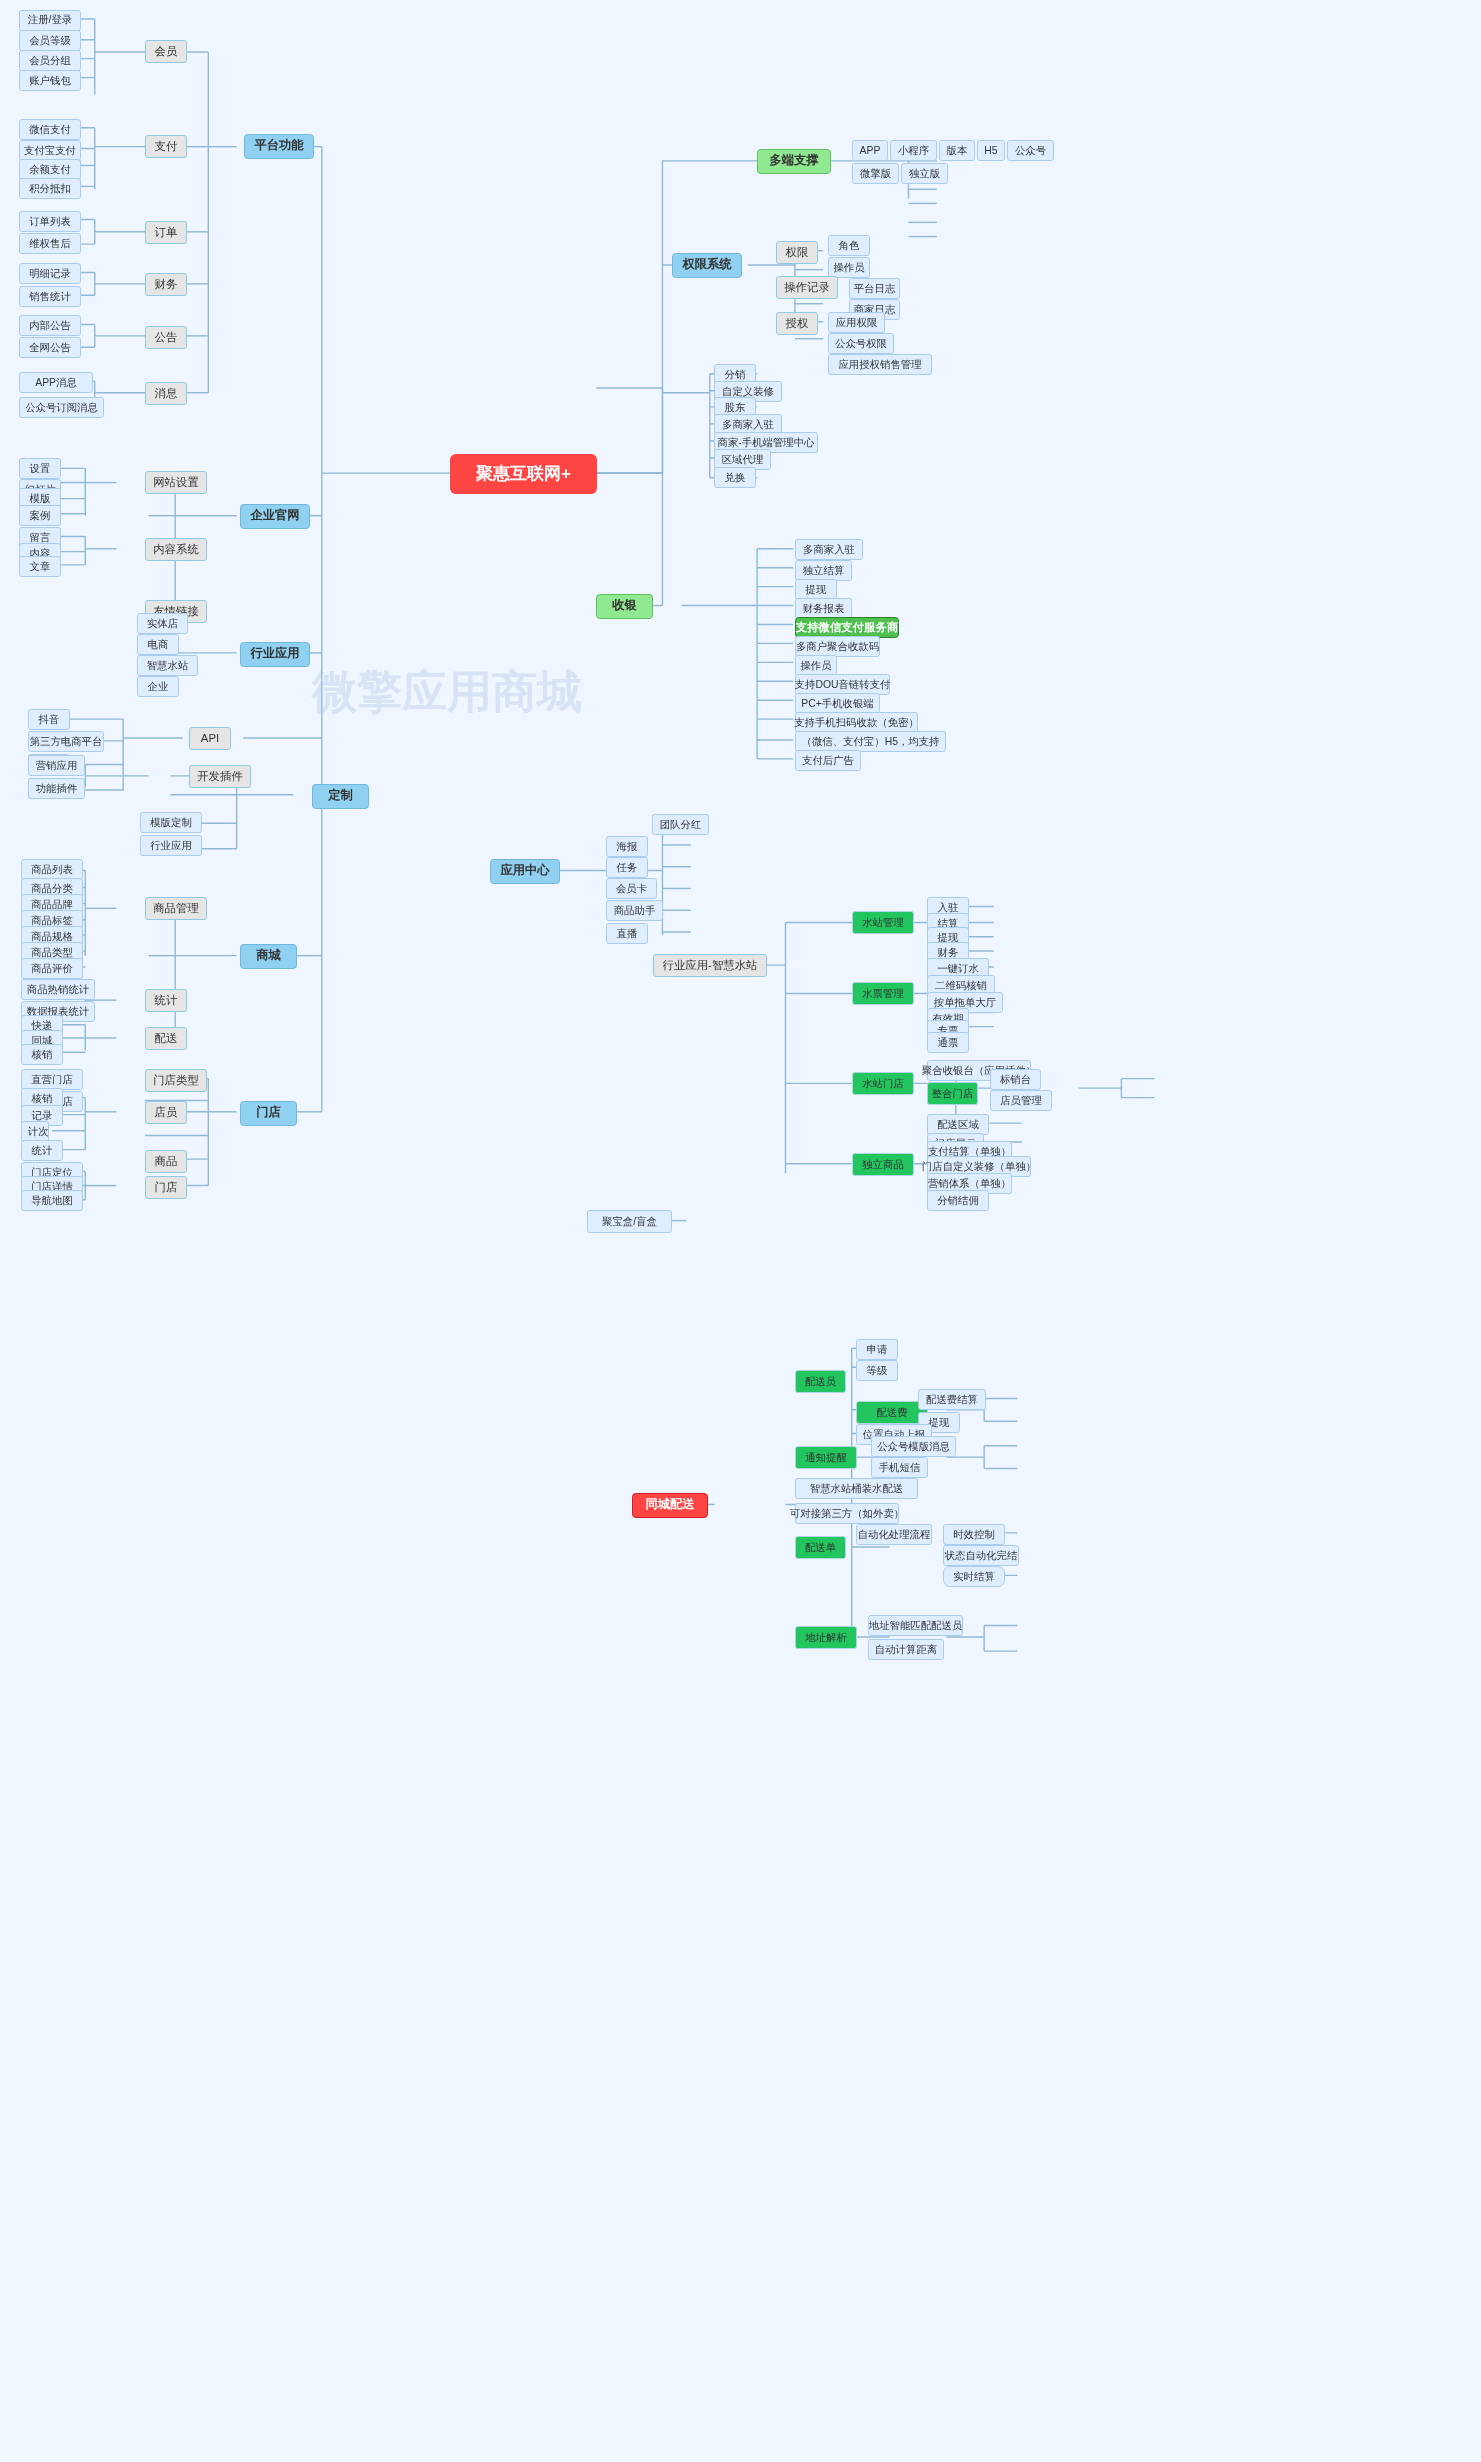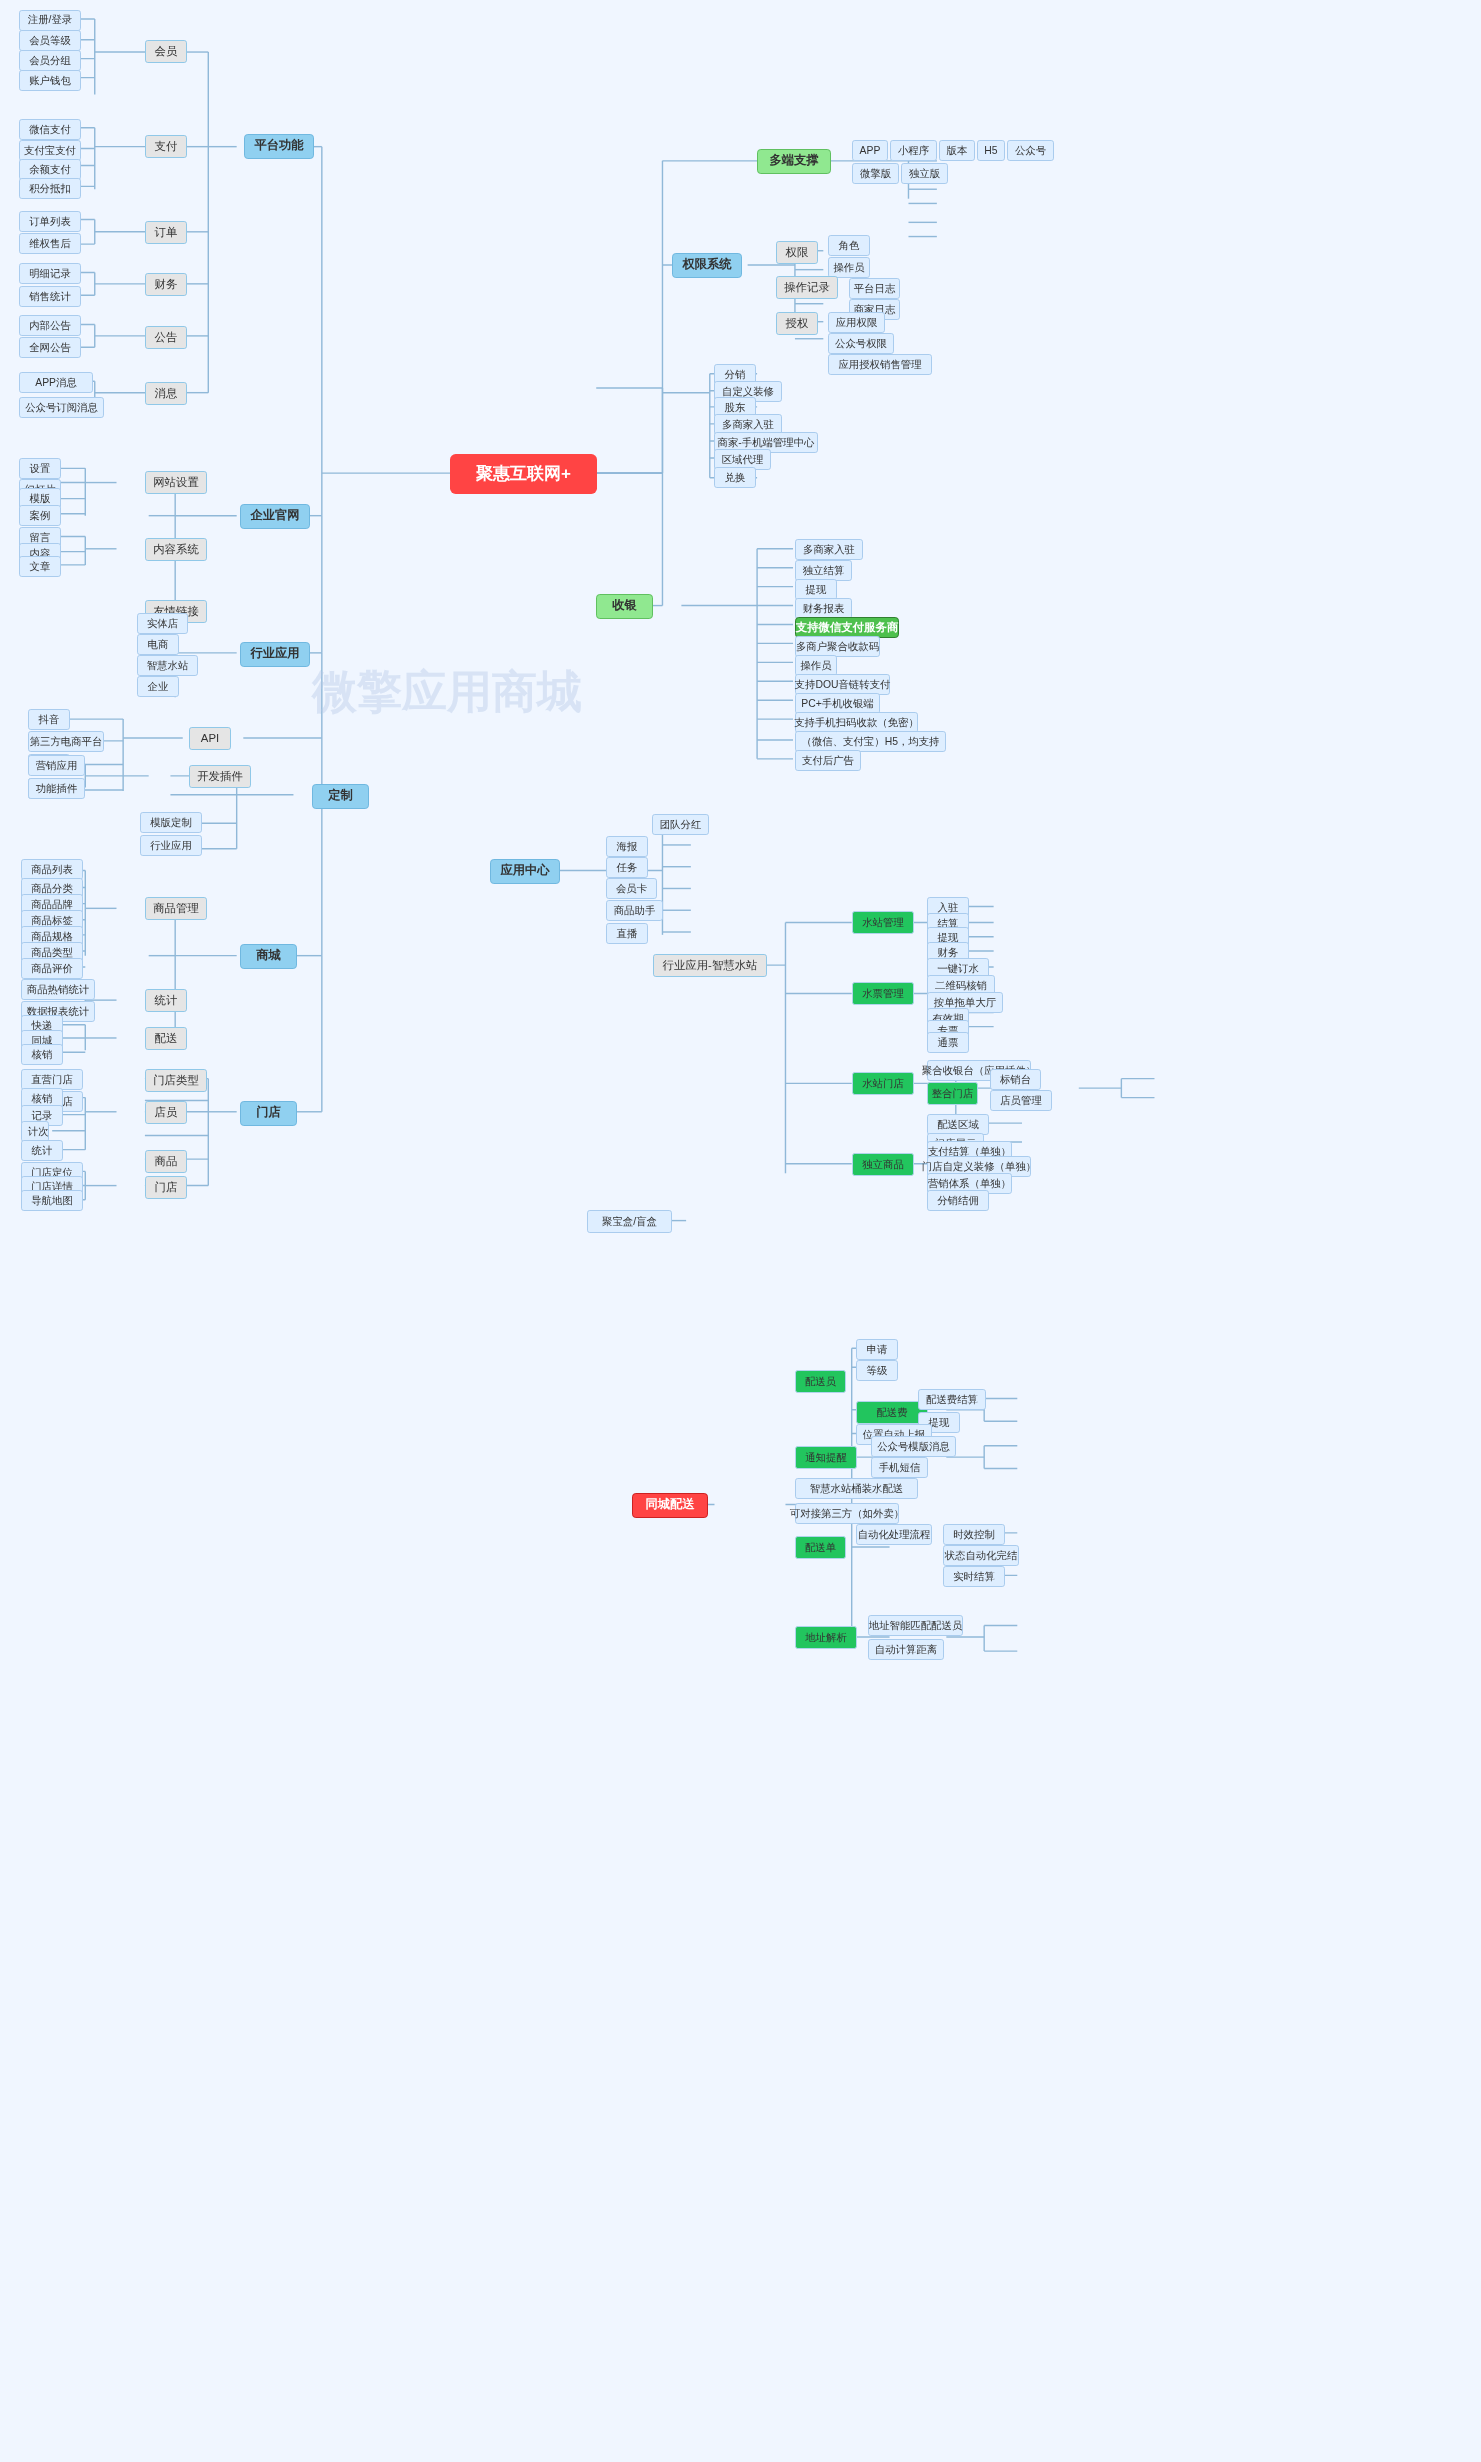--- a/index.html
+++ b/index.html
@@ -655,20 +655,20 @@
   <div class="node node-small" style="left:871px; top:1457px; width:57px; height:21px;">手机短信</div>
 
   <div class="node node-small" style="left:795px; top:1478px; width:123px; height:21px;">智慧水站桶装水配送</div>
 
   <div class="node node-small" style="left:795px; top:1503px; width:104px; height:21px;">可对接第三方（如外卖）</div>
 
   <div class="node node-l3" style="left:795px; top:1536px; width:51px; height:23px;">配送单</div>
   <div class="node node-small" style="left:856px; top:1524px; width:76px; height:21px;">自动化处理流程</div>
   <div class="node node-small" style="left:943px; top:1524px; width:62px; height:21px;">时效控制</div>
   <div class="node node-small" style="left:943px; top:1545px; width:76px; height:21px;">状态自动化完结</div>
-  <div class="node node-small" style="left:943px; top:1566px; width:62px; height:21px;">实时结算</div>
+  <div class="node node-small" style="left:943px; top:1566px; width:62px; height:21px;border-radius:7px;">实时结算</div>
 
   <div class="node node-l3" style="left:795px; top:1626px; width:62px; height:23px;">地址解析</div>
   <div class="node node-small" style="left:868px; top:1615px; width:95px; height:21px;">地址智能匹配配送员</div>
   <div class="node node-small" style="left:868px; top:1639px; width:76px; height:21px;">自动计算距离</div>
 
 </div>
 
 
 </body></html>

